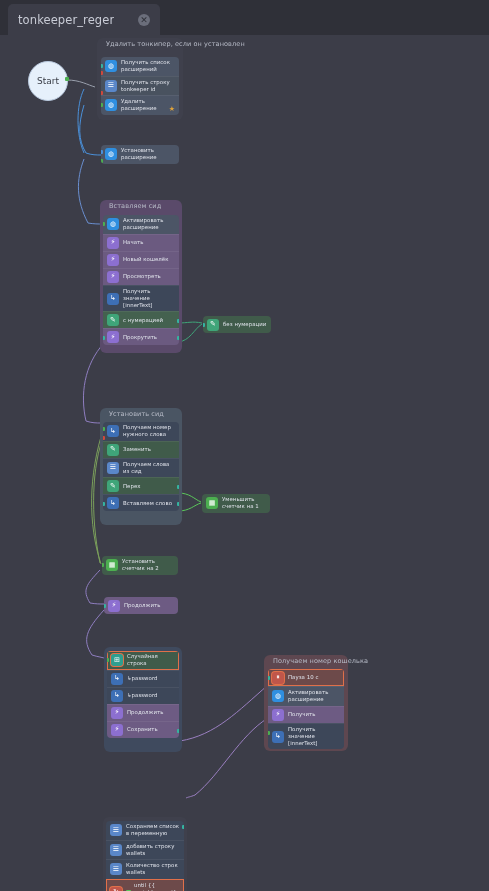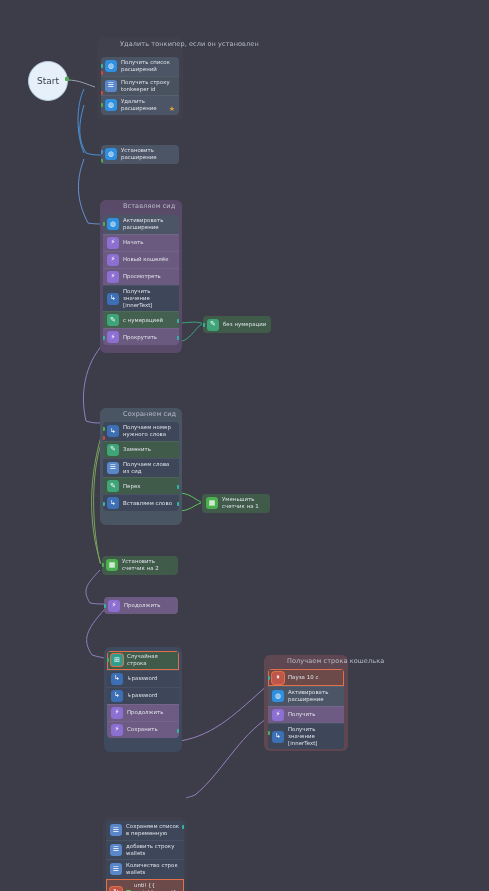--- a/index.html
+++ b/index.html
@@ -48,21 +48,21 @@
     font-size:9px;color:#3a3d46;cursor:pointer;
   }
   .start-node .port{position:absolute;right:-3px;top:50%;transform:translateY(-50%);}
 
   
   .group{
     position:absolute;border-radius:6px;
     box-sizing:border-box;
   }
   .group-title{
-    position:absolute;left:23px;top:2px;font-size:6.5px;
+    position:absolute;left:9px;top:2px;font-size:6.5px;
     color:#b8bcc8;white-space:nowrap;letter-spacing:.1px;
   }
   .group.g-dark{background:#44455266;}
   .group.g-purple{background:#5a4a6a;}
   .group.g-slate{background:#4a5563;}
   .group.g-blue{background:#3f4a5e;}
   .group.g-rose{background:#5e4750;}
 
   
   .stack{position:absolute;border-radius:4px;overflow:hidden;}
@@ -119,20 +119,26 @@
   .p-blue{background:#4a90d9;}
 
   .star{position:absolute;right:4px;bottom:2px;color:#e0a33a;font-size:7px;}
   .badge-sq{width:5px;height:5px;background:#5bc85b;border-radius:1px;margin-right:3px;flex:0 0 5px;}
 </style>
 </head>
 <body>
 
 <div id="app">
 
+  <div class="titlebar">
+    <div class="tab">
+      <span class="tab-label">tonkeeper_reger</span>
+      <span class="tab-close">✕</span>
+    </div>
+  </div>
 
   <div class="canvas">
 
     <svg class="edges">
 
       <path d="M67 45 C 80 45, 88 50, 95 52" stroke="#9aa0ad" stroke-width="1" fill="none"></path>
 
       <path d="M84 54 C 76 70, 76 100, 84 118" stroke="#4a90d9" stroke-width="1" fill="none"></path>
       <path d="M84 70 C 78 90, 78 105, 86 118" stroke="#4a90d9" stroke-width="1" fill="none"></path>
       <path d="M86 118 C 92 120, 96 120, 102 120" stroke="#4a90d9" stroke-width="1" fill="none"></path>
@@ -241,21 +247,21 @@
 
     <div class="stack" style="left:203px;top:281px;width:68px;">
       <div class="node bg-green2">
         <span class="port in p-teal" style="top:7px;"></span>
         <span class="ico i-green">✎</span>
         <span class="txt">без нумерации</span>
       </div>
     </div>
 
     <div class="group g-slate" style="left:100px;top:373px;width:82px;height:117px;">
-      <div class="group-title">Сохраняем сид</div>
+      <div class="group-title">Установить сид</div>
     </div>
     <div class="stack" style="left:103px;top:387px;width:76px;">
       <div class="node bg-blue">
         <span class="port in p-green" style="top:5px;"></span>
         <span class="port in p-red" style="top:14px;"></span>
         <span class="ico i-blueD">↳</span>
         <span class="txt">Получаем номер нужного слова</span>
       </div>
       <div class="node bg-green2">
         <span class="ico i-green">✎</span>
@@ -323,21 +329,21 @@
         <span class="txt">Продолжить</span>
       </div>
       <div class="node bg-purple2">
         <span class="ico i-purple">⚡</span>
         <span class="txt">Сохранить</span>
         <span class="port out p-teal" style="top:7px;"></span>
       </div>
     </div>
 
     <div class="group g-rose" style="left:264px;top:620px;width:84px;height:96px;">
-      <div class="group-title">Получаем строка кошелька</div>
+      <div class="group-title">Получаем номер кошелька</div>
     </div>
     <div class="stack" style="left:268px;top:634px;width:76px;">
       <div class="node bg-rose sel">
         <span class="port in p-teal" style="top:7px;"></span>
         <span class="ico i-red sel-ico">⏸</span>
         <span class="txt">Пауза 10 с</span>
       </div>
       <div class="node bg-slate">
         <span class="ico i-blue">◍</span>
         <span class="txt">Активировать расширение</span>

